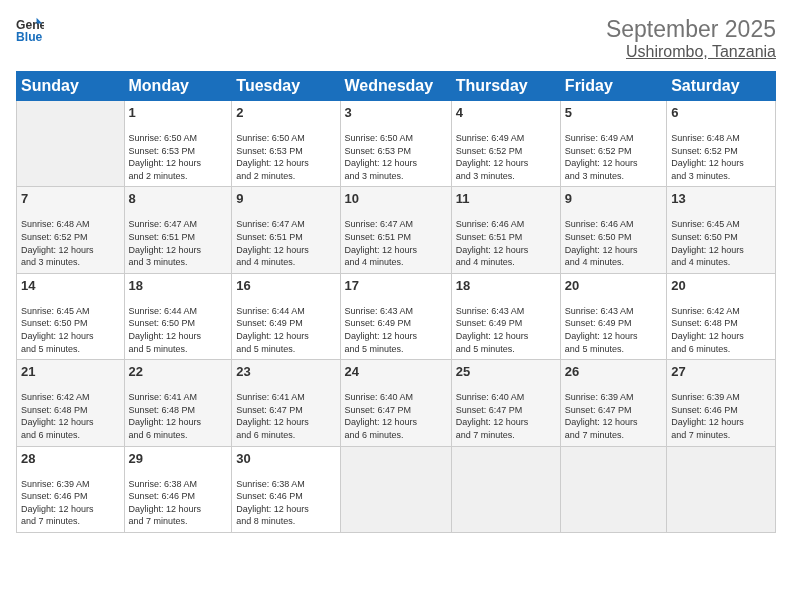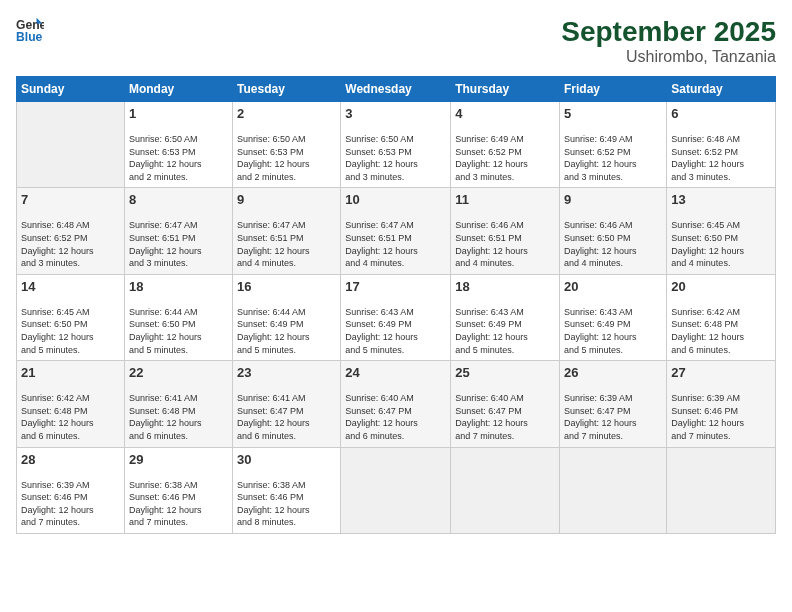--- a/index.html
+++ b/index.html
@@ -28,39 +28,40 @@
       gap: 4px;
     }
     .logo-icon {
       width: 28px;
       height: 28px;
     }
     .title-block {
       text-align: right;
     }
     .month-title {
-      font-size: 28px;
-      font-weight: bold;
-      color: #14532d;
+      font-size: 23px;
+      font-weight: normal;
+      color: #737373;
     }
     .subtitle {
       font-size: 16px;
       color: #555;
+      text-decoration: underline;
     }
     table {
       width: 100%;
       border-collapse: collapse;
       font-size: 10px;
     }
     thead th {
       background: #1a6fbd;
       color: #fff;
       padding: 5px 4px;
       text-align: left;
-      font-size: 12px;
+      font-size: 16px;
       font-weight: bold;
       border: 1px solid #1a6fbd;
     }
     tbody td {
       border: 1px solid #ccc;
       vertical-align: top;
       padding: 4px;
       height: 80px;
       width: 113px;
     }

